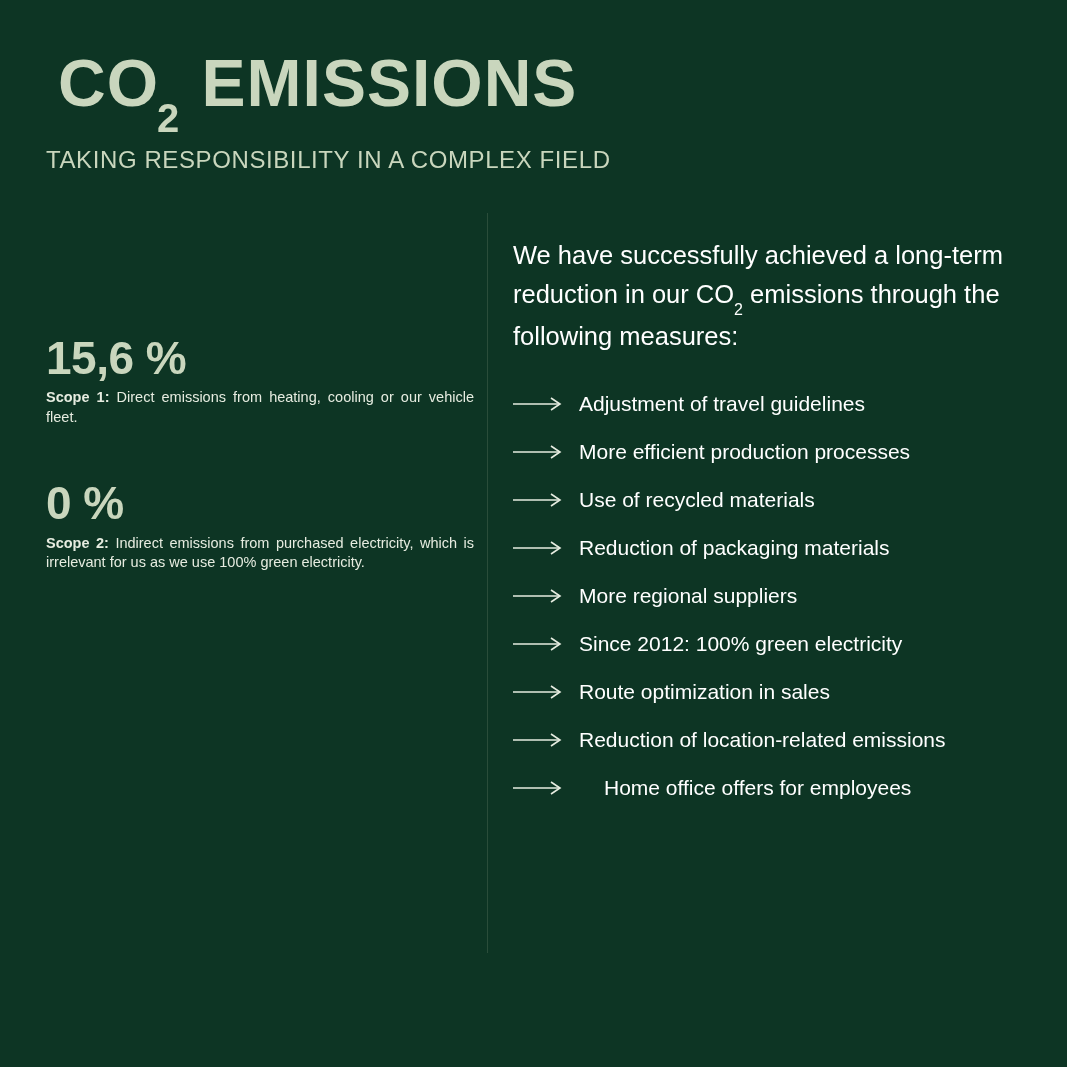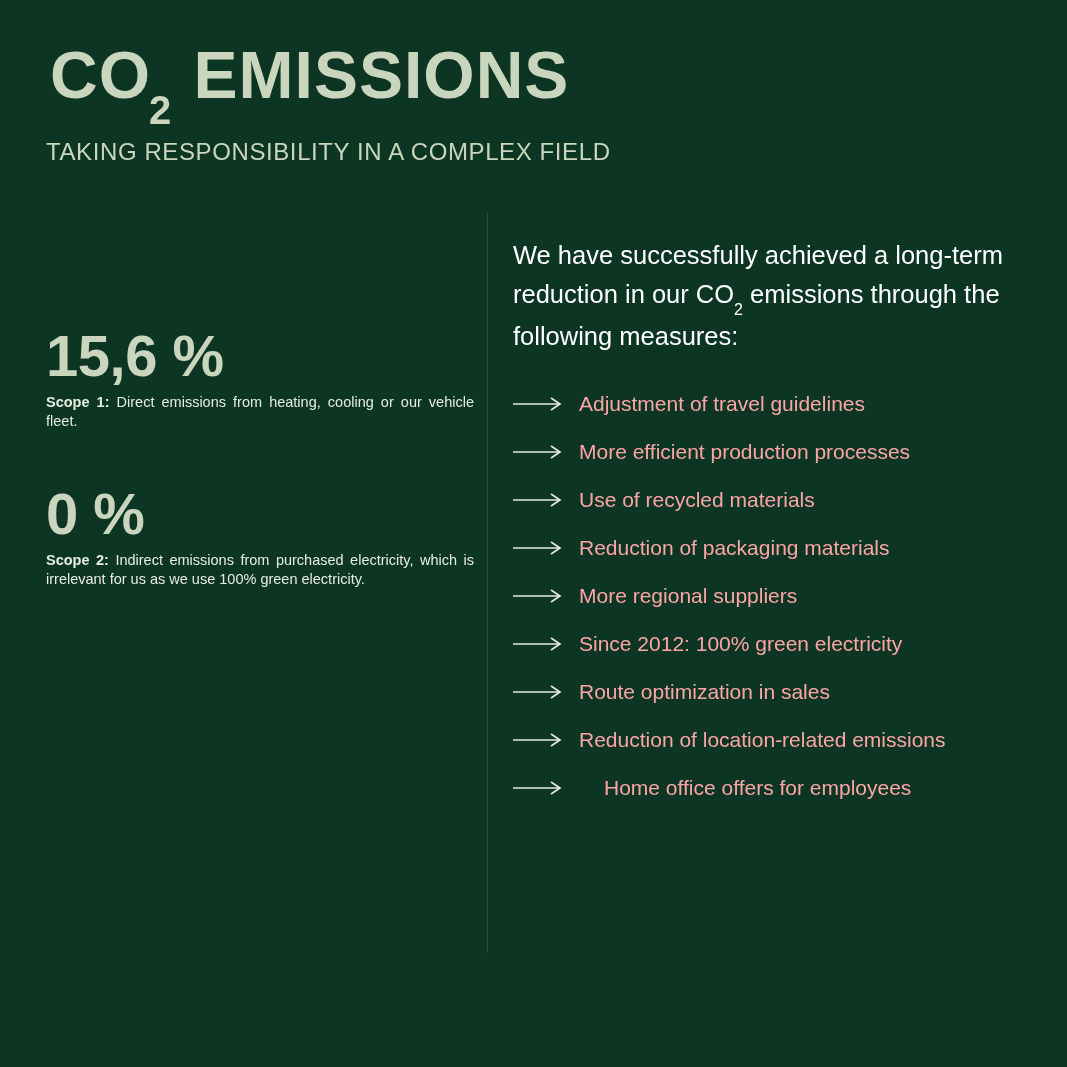--- a/index.html
+++ b/index.html
@@ -27,21 +27,21 @@
     left: 46px;
     top: 38px;
     width: 960px;
   }
   .title {
     font-size: 66px;
     font-weight: bold;
     color: #c9d6bd;
     letter-spacing: 1px;
     line-height: 1.0;
-    margin: 4px;
+    margin: 12px;
     white-space: nowrap;
   }
   .title .sub {
     font-size: 40px;
     vertical-align: sub;
     position: relative;
     top: 12px;
     left: -2px;
     font-weight: bold;
   }
@@ -59,25 +59,25 @@
     position: absolute;
     left: 46px;
     top: 322px;
     width: 440px;
   }
   .scope-block {
     margin-bottom: 46px;
   }
   .scope-block:last-child { margin-bottom: 0; }
   .scope-value {
-    font-size: 58px;
+    font-size: 46px;
     font-weight: bold;
     color: #c9d6bd;
     line-height: 1.05;
-    margin: 4px 0 6px 0;
+    margin: 12px 0 6px 0;
     letter-spacing: -0.5px;
   }
   .scope-desc {
     font-size: 14.5px;
     color: #e6ece0;
     line-height: 1.35;
     text-align: justify;
     max-width: 428px;
   }
   .scope-desc .lbl {
@@ -133,21 +133,21 @@
   .arrow {
     flex: 0 0 auto;
     width: 52px;
     height: 16px;
     position: relative;
     margin-right: 14px;
   }
   .arrow svg { display: block; }
   .measure-label {
     font-size: 21px;
-    color: #fca5a5;
+    color: #ffffff;
     line-height: 1.2;
     white-space: nowrap;
   }
 </style>
 </head>
 <body>
 
 <div class="page">
 
   <div class="header">

